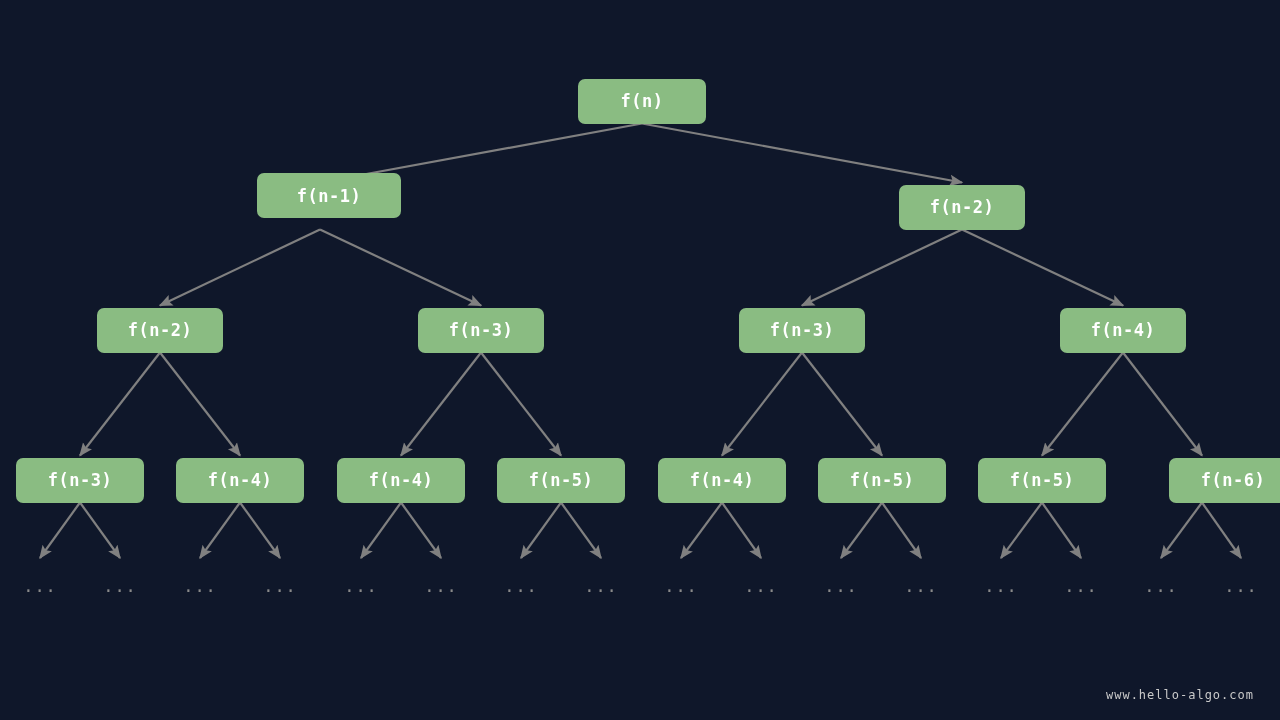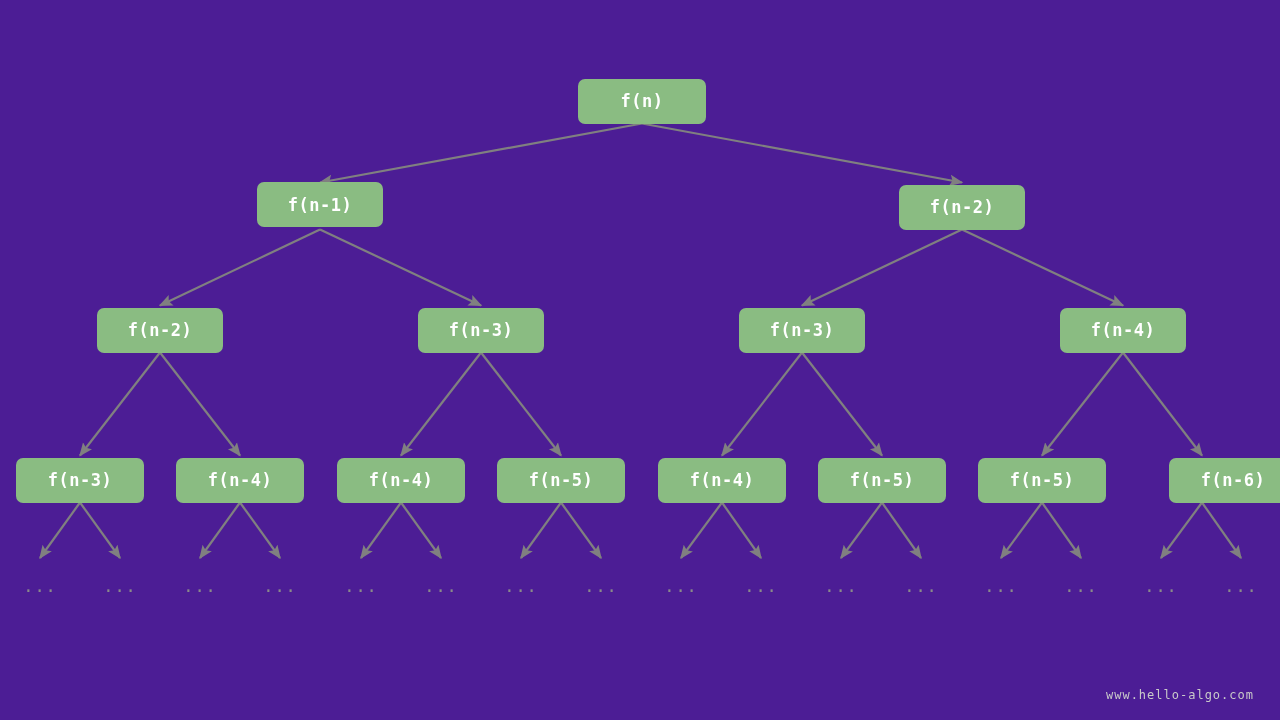--- a/index.html
+++ b/index.html
@@ -8,21 +8,21 @@
     padding: 0;
     background: #ffffff;
   }
   body {
     font-family: "DejaVu Sans Mono", "Liberation Mono", monospace;
   }
   #canvas {
     position: relative;
     width: 1280px;
     height: 720px;
-    background: #4c1d95;
+    background: #0f172a;
     overflow: hidden;
   }
   #edges {
     position: absolute;
     left: 0;
     top: 0;
     width: 1280px;
     height: 720px;
     pointer-events: none;
   }
@@ -102,21 +102,21 @@
         <line x1="882" y1="502.5" x2="921" y2="558" stroke="#808080" stroke-width="2.2" marker-end="url(#arrowhead)"></line>
         <line x1="1042" y1="502.5" x2="1001" y2="558" stroke="#808080" stroke-width="2.2" marker-end="url(#arrowhead)"></line>
         <line x1="1042" y1="502.5" x2="1081" y2="558" stroke="#808080" stroke-width="2.2" marker-end="url(#arrowhead)"></line>
         <line x1="1202" y1="502.5" x2="1161" y2="558" stroke="#808080" stroke-width="2.2" marker-end="url(#arrowhead)"></line>
         <line x1="1202" y1="502.5" x2="1241" y2="558" stroke="#808080" stroke-width="2.2" marker-end="url(#arrowhead)"></line>
       </g>
   </svg>
 
   <div id="nodes">
       <div class="node" style="left: 578px; top: 78.5px; width: 128px; height: 45px; background: rgb(138, 188, 130); color: rgb(255, 255, 255);">f(n)</div>
-      <div class="node" style="left: 257px; top: 182px; width: 126px; height: 45px; background: rgb(138, 188, 130); color: rgb(255, 255, 255);">f(n-1)</div>
+      <div class="node" style="left: 257px; top: 173px; width: 144px; height: 45px; background: rgb(138, 188, 130); color: rgb(255, 255, 255);">f(n-1)</div>
       <div class="node" style="left: 899px; top: 184.5px; width: 126px; height: 45px; background: rgb(138, 188, 130); color: rgb(255, 255, 255);">f(n-2)</div>
       <div class="node" style="left: 97px; top: 307.5px; width: 126px; height: 45px; background: rgb(138, 188, 130); color: rgb(255, 255, 255);">f(n-2)</div>
       <div class="node" style="left: 418px; top: 307.5px; width: 126px; height: 45px; background: rgb(138, 188, 130); color: rgb(255, 255, 255);">f(n-3)</div>
       <div class="node" style="left: 739px; top: 307.5px; width: 126px; height: 45px; background: rgb(138, 188, 130); color: rgb(255, 255, 255);">f(n-3)</div>
       <div class="node" style="left: 1060px; top: 307.5px; width: 126px; height: 45px; background: rgb(138, 188, 130); color: rgb(255, 255, 255);">f(n-4)</div>
       <div class="node" style="left: 16px; top: 457.5px; width: 128px; height: 45px; background: rgb(138, 188, 130); color: rgb(255, 255, 255);">f(n-3)</div>
       <div class="node" style="left: 176px; top: 457.5px; width: 128px; height: 45px; background: rgb(138, 188, 130); color: rgb(255, 255, 255);">f(n-4)</div>
       <div class="node" style="left: 337px; top: 457.5px; width: 128px; height: 45px; background: rgb(138, 188, 130); color: rgb(255, 255, 255);">f(n-4)</div>
       <div class="node" style="left: 497px; top: 457.5px; width: 128px; height: 45px; background: rgb(138, 188, 130); color: rgb(255, 255, 255);">f(n-5)</div>
       <div class="node" style="left: 658px; top: 457.5px; width: 128px; height: 45px; background: rgb(138, 188, 130); color: rgb(255, 255, 255);">f(n-4)</div>

